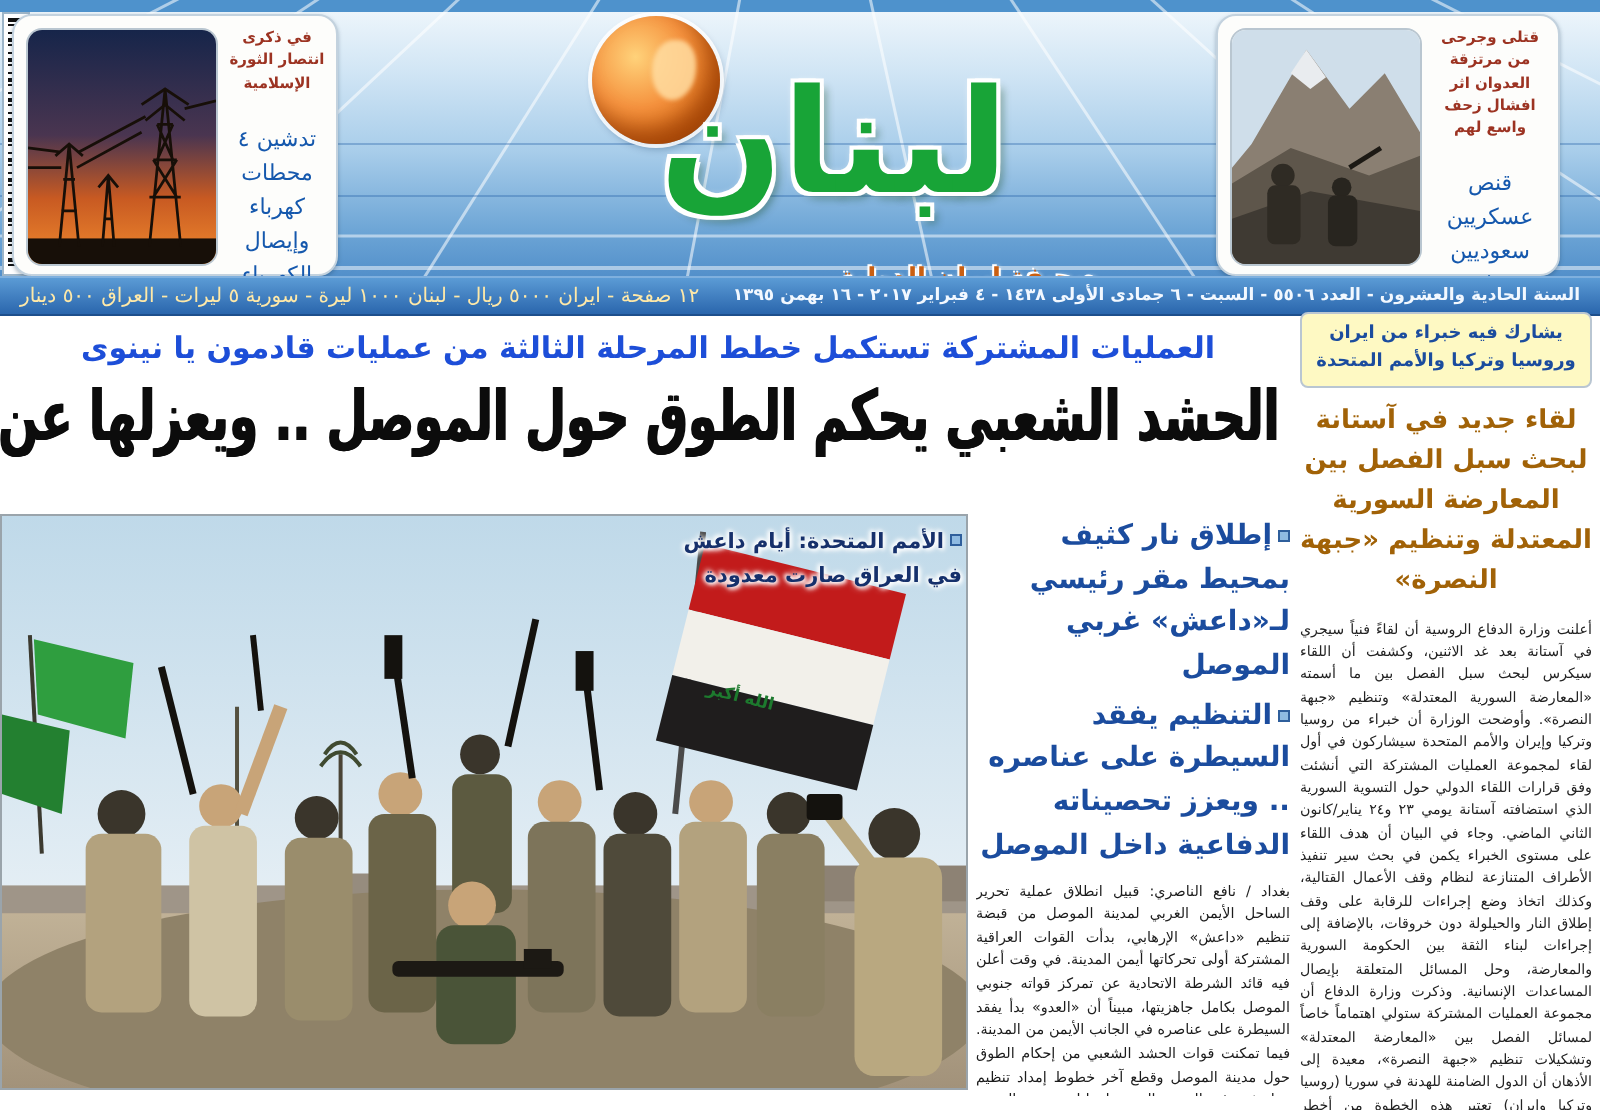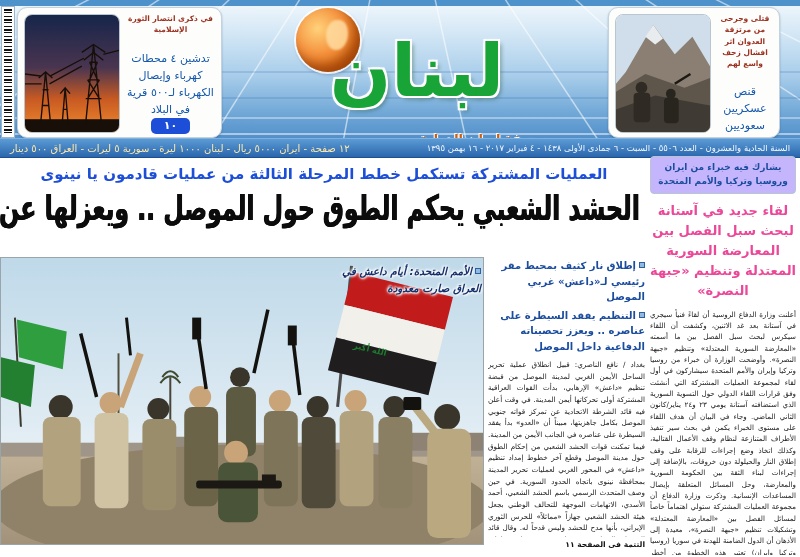--- a/index.html
+++ b/index.html
@@ -41,21 +41,21 @@
   .story-box .txt {
     position:absolute; top:5px; right:4px; left:106px; bottom:5px;
     display:flex; flex-direction:column; align-items:center; text-align:center;
   }
   .story-kicker { color:#9c3322; font-weight:bold; font-size:7.5px; line-height:1.5; }
   .story-headline { color:#1558ad; font-weight:normal; font-size:11px; line-height:1.55; margin-top:14px; }
   .page-badge {
     margin-top:auto; background:#1d4ed8; color:#fff; border-radius:5px;
     font-size:11px; line-height:16px; padding:0 13px; font-weight:bold;
   }
-  .box-left  { left:17px;  width:205px; }
+  .box-left  { left:6px;  width:163px; }
   .box-right { left:608px; width:172px; }
 
   .logo-title {
     position:absolute; top:0; left:252px; width:330px; height:142px;
     display:flex; align-items:center; justify-content:center;
     font-size:72px; font-weight:900; color:#18a437; letter-spacing:-2px;
     text-shadow:
       0 0 2px #fff, 0 0 4px #fff, 2px 2px 0 #fff, -2px -2px 0 #fff,
       2px -2px 0 #fff, -2px 2px 0 #fff, 3px 3px 4px rgba(0,60,20,.45);
   }
@@ -73,21 +73,21 @@
     color:#c95f12; font-weight:bold; font-size:13px;
     text-shadow:0 0 2px #fff, 1px 1px 0 #fff, -1px -1px 0 #fff;
   }
 
   .datestrip {
     position:absolute; top:138px; left:0; width:100%; height:20px;
     background:linear-gradient(180deg,#5b9bd5,#2a66ad);
     border-top:1px solid #7fb0de; border-bottom:1px solid #1d4f8c;
     display:flex; justify-content:space-between; align-items:center; padding:0 10px;
   }
-  .datestrip .d-right { color:#f2f8ff; font-size:8.5px; font-weight:normal; }
+  .datestrip .d-right { color:#f2f8ff; font-size:8.5px; font-weight:bold; }
   .datestrip .d-left  { color:#ffe9a8; font-size:10px; }
 
   
   .kicker-headline {
     position:absolute; top:165px; left:0; width:648px; text-align:center;
     color:#1d4ed8; font-weight:bold; font-size:15px;
   }
   .main-headline {
     position:absolute; top:188px; left:0; width:648px; height:52px;
     text-align:center; color:#0c0c0c; overflow:hidden;
@@ -101,49 +101,48 @@
   
   .photo {
     position:absolute; top:257px; left:0; width:484px; height:288px;
     border:1px solid #9aa4ab; overflow:hidden; background:#c8dcea;
   }
   .photo svg { display:block; width:100%; height:100%; }
   .photo-overlay {
     position:absolute; top:5px; right:2px; width:152px; text-align:right;
     color:#16306b; font-weight:bold; font-size:10.5px; line-height:1.6;
     text-shadow:0 0 2px #fff, 0 0 4px #fff, 1px 1px 2px #fff, -1px -1px 2px #fff;
-    font-style:italic;
   }
   .sq {
     display:inline-block; width:6px; height:6px; background:#8fbbe2;
     border:1px solid #2f5f9c; margin-left:3px; vertical-align:1px;
   }
   .flag-script {
     position:absolute; top:86px; left:334px; width:70px; text-align:center;
     color:#1d7a2e; font-size:8.5px; font-weight:bold; transform:rotate(14deg);
   }
 
   
   .mid-col { position:absolute; top:258px; left:488px; width:157px; height:290px; overflow:hidden; }
-  .mid-bullet { color:#1b4c9e; font-weight:bold; font-size:10px; line-height:1.55; margin-bottom:3px; }
+  .mid-bullet { color:#1b4c9e; font-weight:bold; font-size:14px; line-height:1.55; margin-bottom:3px; }
   .mid-body {
     margin-top:5px; height:178px; overflow:hidden;
     font-size:7.2px; line-height:1.62; text-align:justify; color:#1c1c1c;
   }
   .mid-more { margin-top:3px; font-size:7.6px; font-weight:bold; color:#111; }
 
   
   .right-col { position:absolute; top:156px; left:650px; width:146px; height:399px; overflow:hidden; }
   .rc-kicker {
-    border:1px solid #b9c6d2; border-radius:4px; background:#c4b5fd;
+    border:1px solid #b9c6d2; border-radius:4px; background:#fef9c3;
     padding:4px 2px; color:#1b4c9e; font-weight:bold; font-size:9px;
     text-align:center; line-height:1.55;
   }
   .rc-headline {
-    margin-top:7px; font-size:13px; font-weight:800; color:#ec4899;
+    margin-top:7px; font-size:13px; font-weight:800; color:#a16207;
     text-align:center; line-height:1.55;
   }
   .rc-body {
     margin-top:7px; font-size:7.1px; line-height:1.6; text-align:justify; color:#222;
   }
 </style>
 </head>
 <body>
 
 <div class="page">

